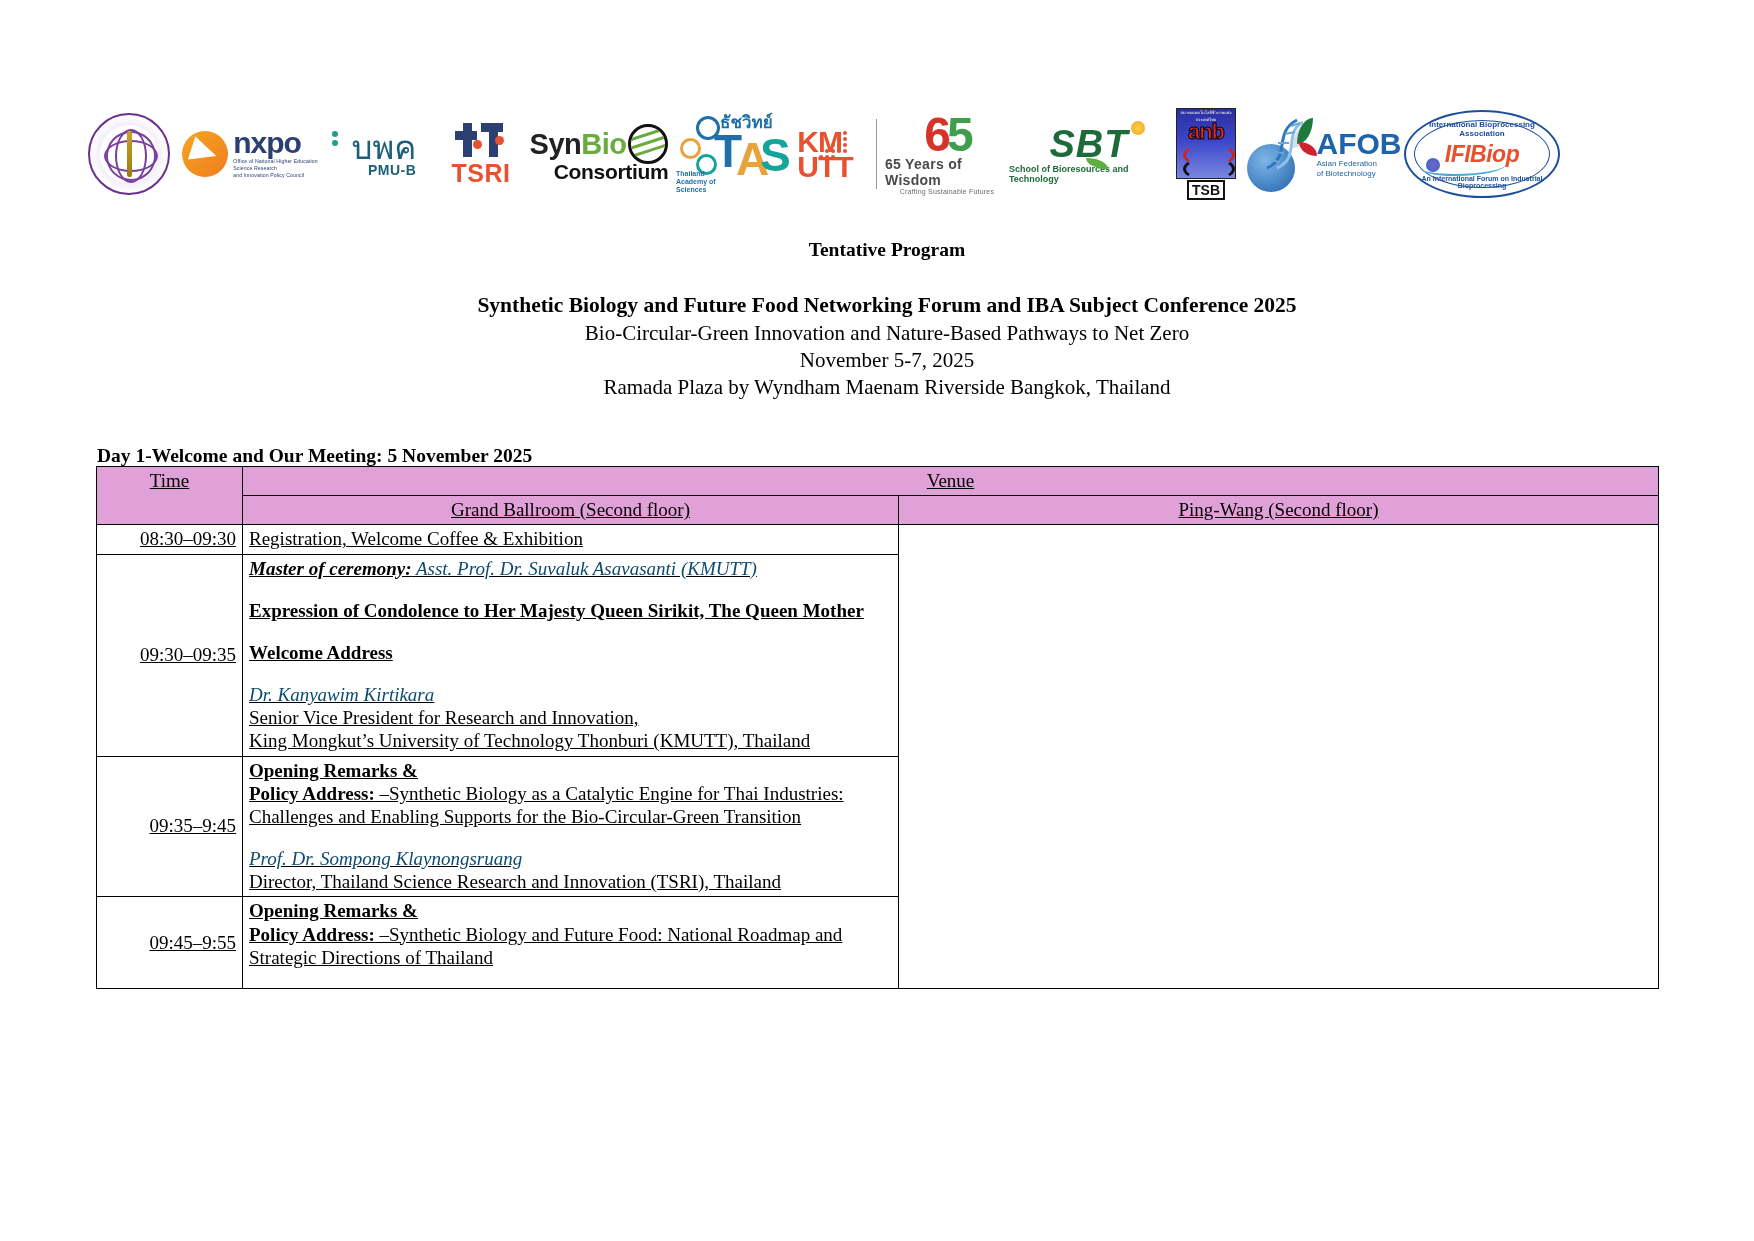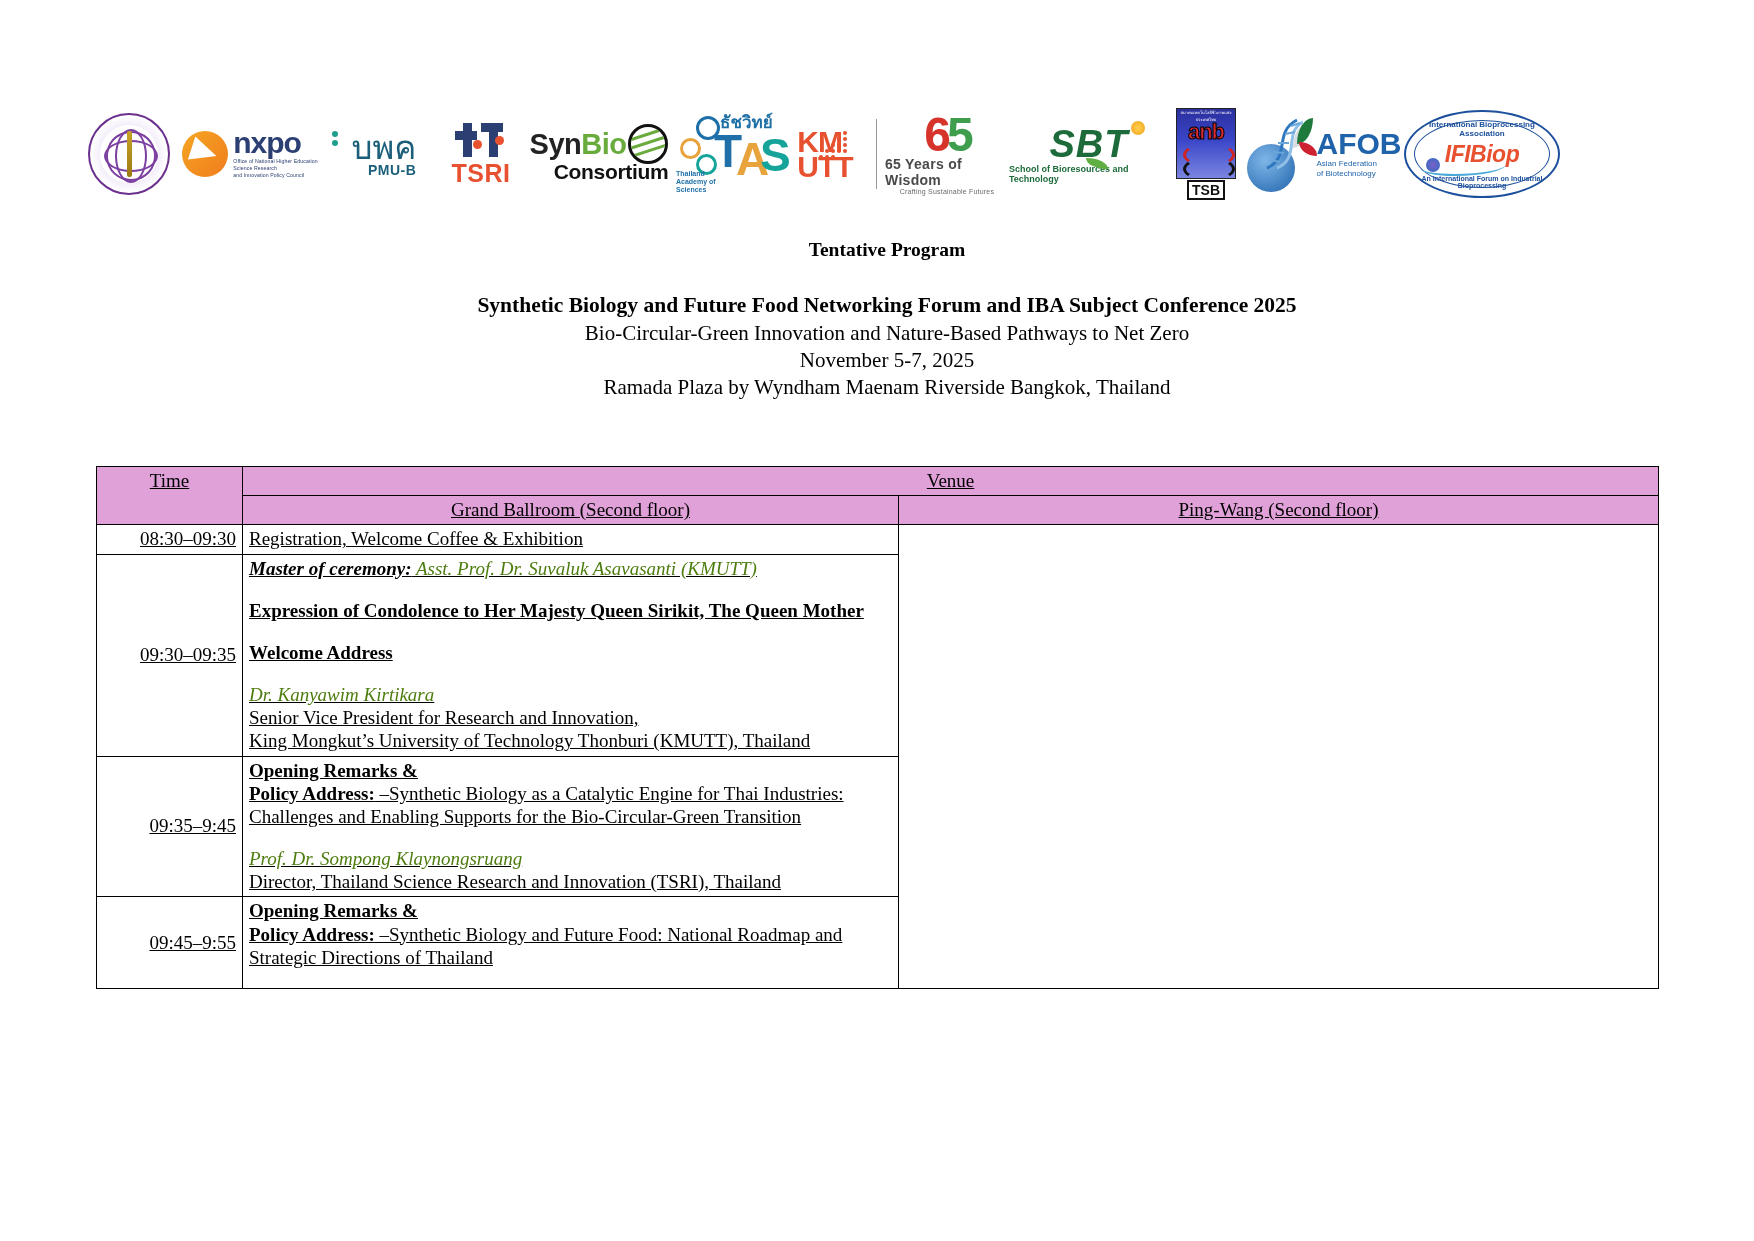--- a/index.html
+++ b/index.html
@@ -462,21 +462,21 @@
   .col-gb   { width: 656px; }
   .col-pw   { width: 760px; }
 
   td.time-cell {
     text-align: right;
     vertical-align: middle;
     padding-left: 20px;
   }
   .b { font-weight: 700; }
   .bi { font-weight: 700; font-style: italic; }
-  .red-i { color: #4d7c0f; font-style: italic; }
+  .red-i { color: #0c4a6e; font-style: italic; }
   .spacer { display: block; height: 19px; }
   .r-empty { background: #ffffff; }
 </style>
 </head>
 <body>
 
 <div class="page">
 
   <div class="logo-strip">
 
@@ -626,20 +626,21 @@
   </div>
 
   <div class="title-block">
     <div class="t-tentative">Tentative Program</div>
     <div class="t-main">Synthetic Biology and Future Food Networking Forum and IBA Subject Conference 2025</div>
     <div class="t-sub">Bio-Circular-Green Innovation and Nature-Based Pathways to Net Zero</div>
     <div class="t-sub">November 5-7, 2025</div>
     <div class="t-sub">Ramada Plaza by Wyndham Maenam Riverside Bangkok, Thailand</div>
   </div>
 
+  <div class="day-heading">Day 1-Welcome and Our Meeting: 5 November 2025</div>
 
   <table class="prog-table">
     <colgroup>
       <col class="col-time">
         <col class="col-gb">
         <col class="col-pw">
     </colgroup>
     <tbody>
       <tr>
         <td class="hdr" rowspan="2">Time</td>

